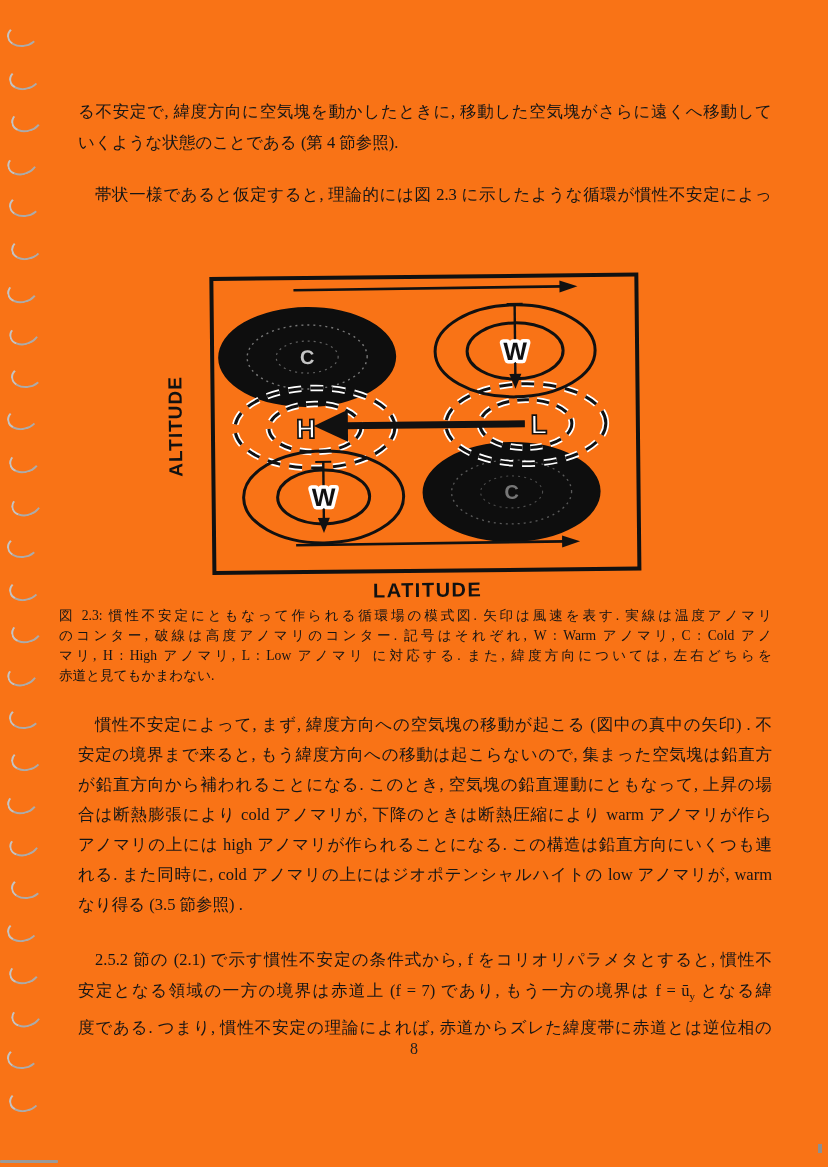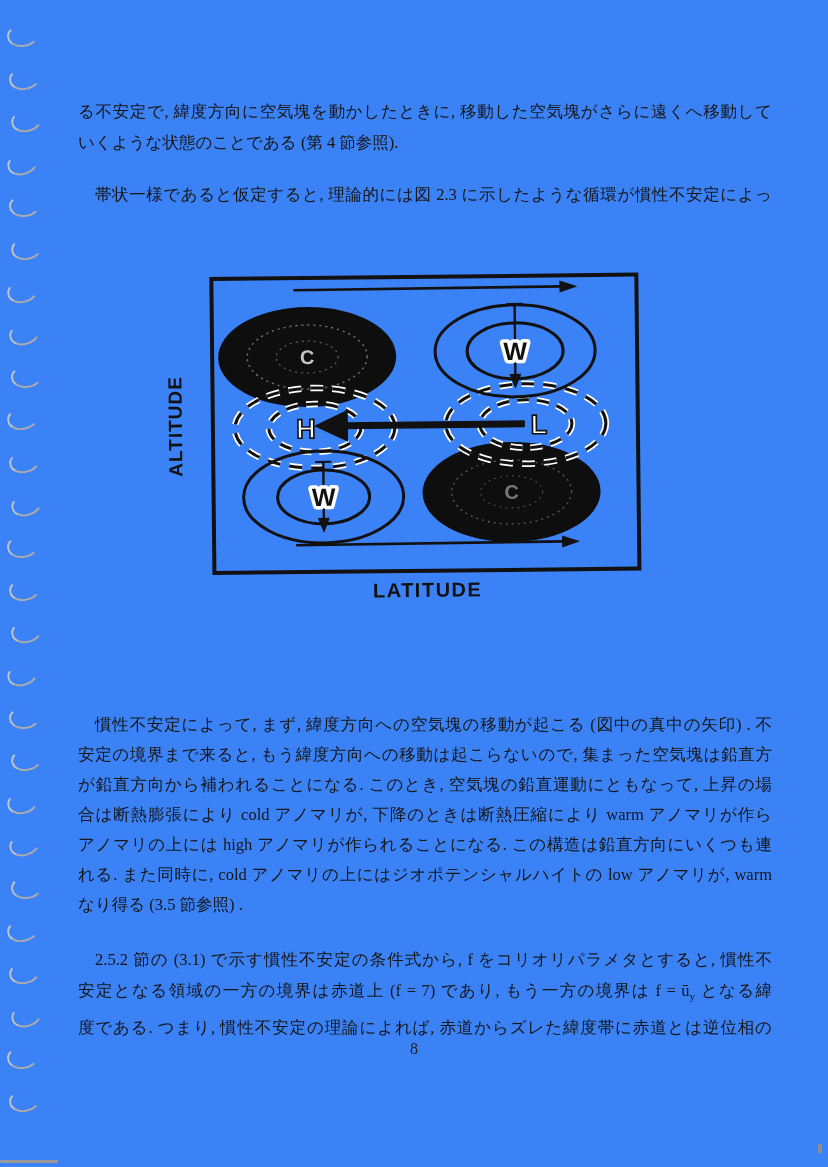--- a/index.html
+++ b/index.html
@@ -1,17 +1,17 @@
 <!DOCTYPE html>
 <html><head>
 <meta charset="utf-8">
 <style>
   html,body{margin:0;padding:0;background:#e8e8e8;}
   #page{
-    position:relative; width:828px; height:1167px; background:#3b82f6;
+    position:relative; width:828px; height:1167px; background:#f97316;
     overflow:hidden; font-family:"Liberation Serif","DejaVu Serif",serif;
     color:#1b1b1b;
   }
   
   #binder{position:absolute;left:0;top:0;width:50px;height:1167px;}
   .ring{
     position:absolute; width:27px; height:19px; border-radius:50%;
     border:2px solid transparent;
     border-bottom-color:#ababab; border-left-color:#c4c4c4;
   }
@@ -144,33 +144,39 @@
       <text class="figlabel" x="353" y="236" font-size="20" text-anchor="middle" fill="#bdbdbd" opacity="0.6">C</text>
       <text class="figlabel" x="358" y="97" font-size="25" text-anchor="middle" fill="#111" stroke="#fff" stroke-width="7" paint-order="stroke" stroke-linejoin="round">W</text>
       <text class="figlabel" x="165" y="241" font-size="25" text-anchor="middle" fill="#111" stroke="#fff" stroke-width="7" paint-order="stroke" stroke-linejoin="round">W</text>
       <text class="figlabel" x="148" y="173" font-size="27" text-anchor="middle" fill="#fff" stroke="#111" stroke-width="1.7" paint-order="fill">H</text>
       <text class="figlabel" x="381" y="171" font-size="27" text-anchor="middle" fill="#fff" stroke="#111" stroke-width="1.7" paint-order="fill">L</text>
 
       <text class="figlabel" x="268" y="333" font-size="20" letter-spacing="1.5" text-anchor="middle" fill="#111">LATITUDE</text>
     </svg>
   </div>
 
+  <div id="caption" style="top:606px;">
+    <div class="line">図 2.3: 慣性不安定にともなって作られる循環場の模式図. 矢印は風速を表す. 実線は温度アノマリ</div>
+    <div class="line">のコンター, 破線は高度アノマリのコンター. 記号はそれぞれ, W : Warm アノマリ, C : Cold アノ</div>
+    <div class="line">マリ, H : High アノマリ, L : Low アノマリ に対応する. また, 緯度方向については, 左右どちらを</div>
+    <div class="line last">赤道と見てもかまわない.</div>
+  </div>
 
   <div class="textblock p3" style="top:710px;">
     <div class="line indent">慣性不安定によって, まず, 緯度方向への空気塊の移動が起こる (図中の真中の矢印) . 不</div>
     <div class="line">安定の境界まで来ると, もう緯度方向への移動は起こらないので, 集まった空気塊は鉛直方</div>
     <div class="line">が鉛直方向から補われることになる. このとき, 空気塊の鉛直運動にともなって, 上昇の場</div>
     <div class="line">合は断熱膨張により cold アノマリが, 下降のときは断熱圧縮により warm アノマリが作ら</div>
     <div class="line">アノマリの上には high アノマリが作られることになる. この構造は鉛直方向にいくつも連</div>
     <div class="line">れる. また同時に, cold アノマリの上にはジオポテンシャルハイトの low アノマリが, warm</div>
     <div class="line last">なり得る (3.5 節参照) .</div>
   </div>
 
   <div class="textblock" style="top:944px;">
-    <div class="line indent">2.5.2 節の (3.1) で示す慣性不安定の条件式から, f をコリオリパラメタとすると, 慣性不</div>
+    <div class="line indent">2.5.2 節の (2.1) で示す慣性不安定の条件式から, f をコリオリパラメタとすると, 慣性不</div>
     <div class="line"><span>安定となる領域の一方の境界は赤道上 (f = 7) であり, もう一方の境界は f = ū</span><sub style="font-size:11px;">y</sub><span> となる緯</span></div>
     <div class="line">度である. つまり, 慣性不安定の理論によれば, 赤道からズレた緯度帯に赤道とは逆位相の</div>
   </div>
 
   <div id="pagenum">8</div>
 
   <div id="bottom-edge"></div>
   <div id="right-speck"></div>
 </div>
 

